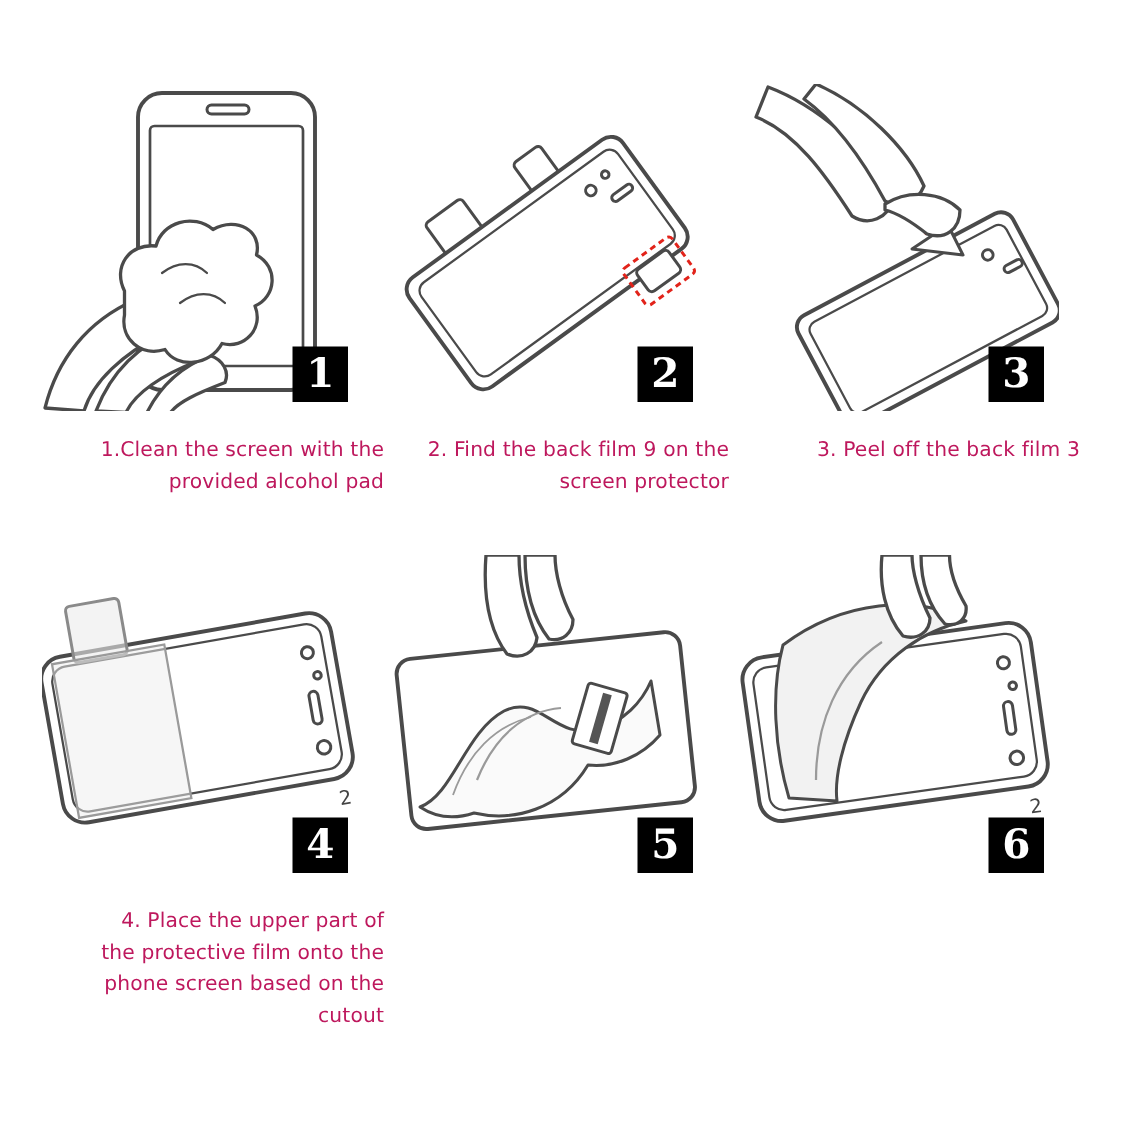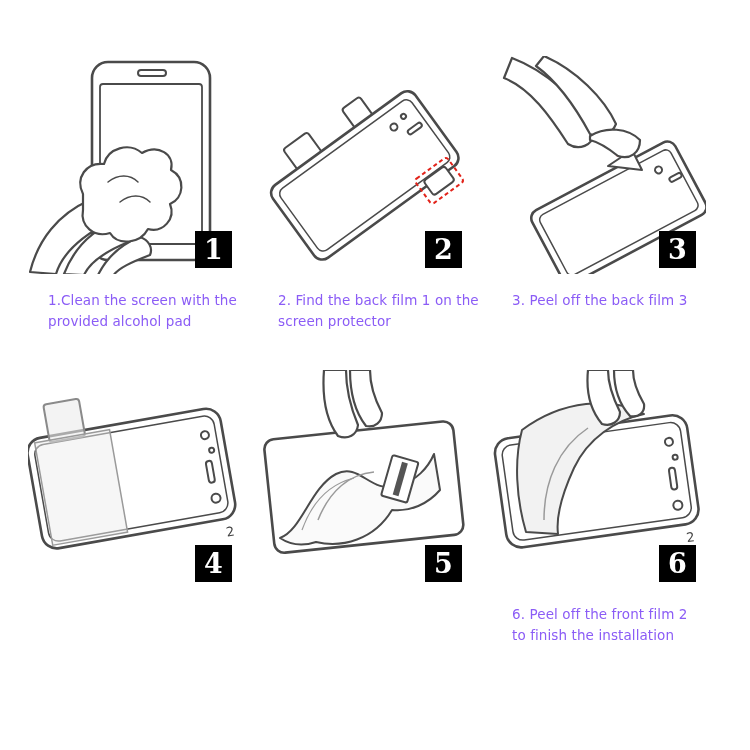--- a/index.html
+++ b/index.html
@@ -15,22 +15,22 @@
   .p5{left:258px;top:370px}
   .p6{left:492px;top:370px}
   .art{position:relative;width:214px;height:218px;}
   .art svg{width:100%;height:100%;display:block;}
   .badge{
     position:absolute;right:10px;bottom:6px;width:37px;height:37px;
     background:#000;color:#fff;display:flex;align-items:center;justify-content:center;
     font-family:"DejaVu Serif","Liberation Serif",serif;font-weight:bold;font-size:27px;
   }
   .caption{
-    margin:16px 0 0 20px;font-size:13.5px;line-height:1.55;color:#8b5cf6;
-    white-space:pre-line;letter-spacing:.1px;
+    margin:16px 0 0 20px;font-size:13.5px;line-height:1.55;color:#be185d;
+    white-space:pre-line;letter-spacing:.1px;text-align:right;
   }
   .ln{stroke:#4a4a4a;stroke-linecap:round;stroke-linejoin:round;}
 </style>
 </head>
 <body>
 
 <div class="sheet">
 
   <div class="panel p1">
     <div class="art">
@@ -73,21 +73,21 @@
             <circle cx="158" cy="97" r="3.5"></circle>
             <circle cx="172" cy="94" r="2.5"></circle>
             <rect x="166" y="108" width="16" height="5" rx="2.5"></rect>
           </g>
           <rect x="150" y="158" width="26" height="18" rx="3" class="ln" fill="#fff" stroke-width="2"></rect>
           <rect x="143" y="152" width="40" height="30" rx="3" fill="none" stroke="#e2231a" stroke-width="2" stroke-dasharray="4 3"></rect>
         </g>
       </svg>
       <div class="badge">2</div>
     </div>
-    <div class="caption">2. Find the back film 1 on the
+    <div class="caption">2. Find the back film 9 on the
 screen protector</div>
   </div>
 
   <div class="panel p3">
     <div class="art">
       <svg viewBox="0 0 214 218">
         <g transform="rotate(-28 120 150)">
           <g class="ln" fill="#fff">
             <rect x="42" y="118" width="162" height="82" rx="9" stroke-width="2.6"></rect>
             <rect x="49" y="125" width="148" height="68" rx="6" stroke-width="1.5"></rect>
@@ -127,20 +127,24 @@
           </g>
           <g>
             <rect x="30" y="20" width="36" height="38" rx="3" fill="rgba(235,235,235,.6)" stroke="#8a8a8a" stroke-width="2"></rect>
             <rect x="15" y="56" width="76" height="104" fill="rgba(238,238,238,.5)" stroke="#9a9a9a" stroke-width="1.5"></rect>
           </g>
           <text x="188" y="182" font-size="13" fill="#444">2</text>
         </g>
       </svg>
       <div class="badge">4</div>
     </div>
+    <div class="caption">4. Place the upper part of
+the protective film onto the
+phone screen based on the
+cutout</div>
   </div>
 
   <div class="panel p5">
     <div class="art">
       <svg viewBox="0 0 214 218">
         <g transform="rotate(-6 107 128)">
           <rect x="12" y="60" width="190" height="114" rx="10" class="ln" fill="#fff" stroke-width="2.6"></rect>
         </g>
         <path d="M22,168 C44,160 52,118 78,104 C102,92 112,124 140,116 C158,111 170,98 176,84 L182,120 C170,134 152,142 134,140 C116,170 84,178 58,172 C46,176 34,176 22,168 Z" fill="#fafafa" class="ln" stroke-width="2"></path>
         <path d="M60,150 C72,120 92,104 116,102" stroke="#9a9a9a" fill="none" stroke-width="1.5"></path>
@@ -176,17 +180,15 @@
         </g>
         <path d="M30,60 C70,30 120,26 152,44 C124,50 96,68 82,98 C70,124 64,148 66,164 L34,162 C24,128 22,90 30,60 Z" fill="#f2f2f2" class="ln" stroke-width="2"></path>
         <path d="M52,150 C52,112 66,78 96,58" stroke="#9a9a9a" stroke-width="1.5" fill="none"></path>
         <g class="ln" fill="#fff" stroke-width="2.2">
           <path d="M96,0 C94,20 98,40 110,54 C120,57 128,51 128,42 C120,26 116,10 116,0 Z"></path>
           <path d="M122,0 C122,18 127,34 138,46 C147,48 153,42 152,34 C145,22 141,10 141,0 Z"></path>
         </g>
       </svg>
       <div class="badge">6</div>
     </div>
-    <div class="caption">6. Peel off the front film 2
-to finish the installation</div>
   </div>
 
 </div>
 
 </body></html>

